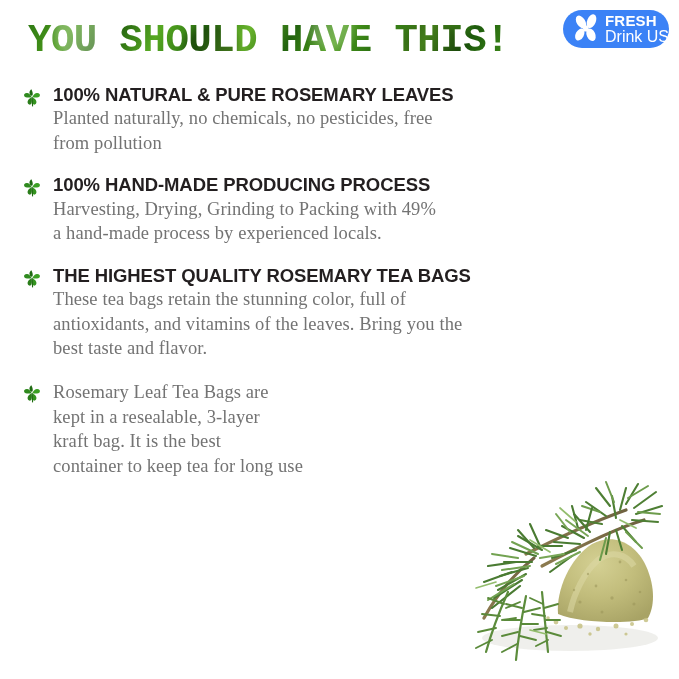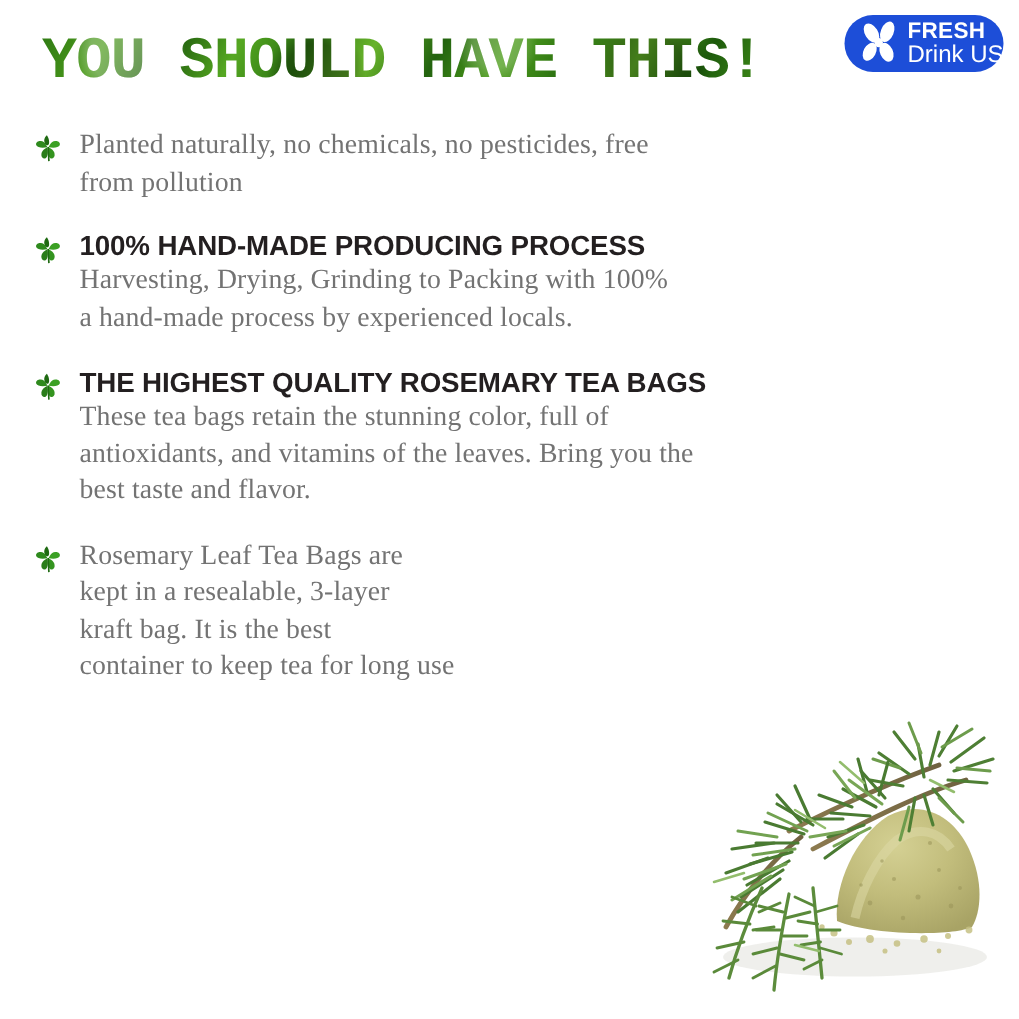--- a/index.html
+++ b/index.html
@@ -18,21 +18,21 @@
     overflow: hidden;
   }
 
   
   .brand-badge {
     position: absolute;
     top: 10px;
     left: 563px;
     width: 106px;
     height: 38px;
-    background: #1d4ed8;
+    background: #3b82f6;
     border-radius: 19px;
     display: flex;
     align-items: center;
     padding-left: 6px;
     box-sizing: border-box;
   }
   .brand-leaf {
     width: 34px;
     height: 32px;
     flex: 0 0 auto;
@@ -165,35 +165,36 @@
 
     <div class="feature">
       <svg class="clover-icon" viewBox="0 0 20 20">
         <path d="M9.6 10.2 C9.6 10.2 8.2 6.2 5.2 6.0 C2.8 5.8 1.6 7.4 2.2 8.9 C2.9 10.5 6.2 10.8 9.6 10.2 Z" fill="#2f8a1e"></path>
         <path d="M10.4 10.2 C10.4 10.2 11.8 6.2 14.8 6.0 C17.2 5.8 18.4 7.4 17.8 8.9 C17.1 10.5 13.8 10.8 10.4 10.2 Z" fill="#3ba024"></path>
         <path d="M9.6 10.4 C9.6 10.4 6.0 11.6 5.6 14.6 C5.3 16.9 6.9 18.1 8.4 17.5 C9.9 16.8 10.2 13.6 9.6 10.4 Z" fill="#2a7d1a"></path>
         <path d="M10.4 10.4 C10.4 10.4 14.0 11.6 14.4 14.6 C14.7 16.9 13.1 18.1 11.6 17.5 C10.1 16.8 9.8 13.6 10.4 10.4 Z" fill="#34941f"></path>
         <path d="M9.3 2.2 C9.3 2.2 7.0 4.0 7.6 6.6 C8.0 8.4 9.3 9.2 10.2 8.6 C11.2 7.9 10.9 4.6 9.3 2.2 Z" fill="#1f6a12"></path>
         <path d="M10.1 10.0 L10.6 19.4" stroke="#1f6a12" stroke-width="1.1" fill="none"></path>
       </svg>
+      <h2 class="feature-title">100% NATURAL &amp; PURE ROSEMARY LEAVES</h2>
       <p class="feature-body">Planted naturally, no chemicals, no pesticides, free
 from pollution</p>
     </div>
 
     <div class="feature">
       <svg class="clover-icon" viewBox="0 0 20 20">
         <path d="M9.6 10.2 C9.6 10.2 8.2 6.2 5.2 6.0 C2.8 5.8 1.6 7.4 2.2 8.9 C2.9 10.5 6.2 10.8 9.6 10.2 Z" fill="#2f8a1e"></path>
         <path d="M10.4 10.2 C10.4 10.2 11.8 6.2 14.8 6.0 C17.2 5.8 18.4 7.4 17.8 8.9 C17.1 10.5 13.8 10.8 10.4 10.2 Z" fill="#3ba024"></path>
         <path d="M9.6 10.4 C9.6 10.4 6.0 11.6 5.6 14.6 C5.3 16.9 6.9 18.1 8.4 17.5 C9.9 16.8 10.2 13.6 9.6 10.4 Z" fill="#2a7d1a"></path>
         <path d="M10.4 10.4 C10.4 10.4 14.0 11.6 14.4 14.6 C14.7 16.9 13.1 18.1 11.6 17.5 C10.1 16.8 9.8 13.6 10.4 10.4 Z" fill="#34941f"></path>
         <path d="M9.3 2.2 C9.3 2.2 7.0 4.0 7.6 6.6 C8.0 8.4 9.3 9.2 10.2 8.6 C11.2 7.9 10.9 4.6 9.3 2.2 Z" fill="#1f6a12"></path>
         <path d="M10.1 10.0 L10.6 19.4" stroke="#1f6a12" stroke-width="1.1" fill="none"></path>
       </svg>
       <h2 class="feature-title">100% HAND-MADE PRODUCING PROCESS</h2>
-      <p class="feature-body">Harvesting, Drying, Grinding to Packing with 100%
+      <p class="feature-body">Harvesting, Drying, Grinding to Packing with 49%
 a hand-made process by experienced locals.</p>
     </div>
 
     <div class="feature">
       <svg class="clover-icon" viewBox="0 0 20 20">
         <path d="M9.6 10.2 C9.6 10.2 8.2 6.2 5.2 6.0 C2.8 5.8 1.6 7.4 2.2 8.9 C2.9 10.5 6.2 10.8 9.6 10.2 Z" fill="#2f8a1e"></path>
         <path d="M10.4 10.2 C10.4 10.2 11.8 6.2 14.8 6.0 C17.2 5.8 18.4 7.4 17.8 8.9 C17.1 10.5 13.8 10.8 10.4 10.2 Z" fill="#3ba024"></path>
         <path d="M9.6 10.4 C9.6 10.4 6.0 11.6 5.6 14.6 C5.3 16.9 6.9 18.1 8.4 17.5 C9.9 16.8 10.2 13.6 9.6 10.4 Z" fill="#2a7d1a"></path>
         <path d="M10.4 10.4 C10.4 10.4 14.0 11.6 14.4 14.6 C14.7 16.9 13.1 18.1 11.6 17.5 C10.1 16.8 9.8 13.6 10.4 10.4 Z" fill="#34941f"></path>
         <path d="M9.3 2.2 C9.3 2.2 7.0 4.0 7.6 6.6 C8.0 8.4 9.3 9.2 10.2 8.6 C11.2 7.9 10.9 4.6 9.3 2.2 Z" fill="#1f6a12"></path>

